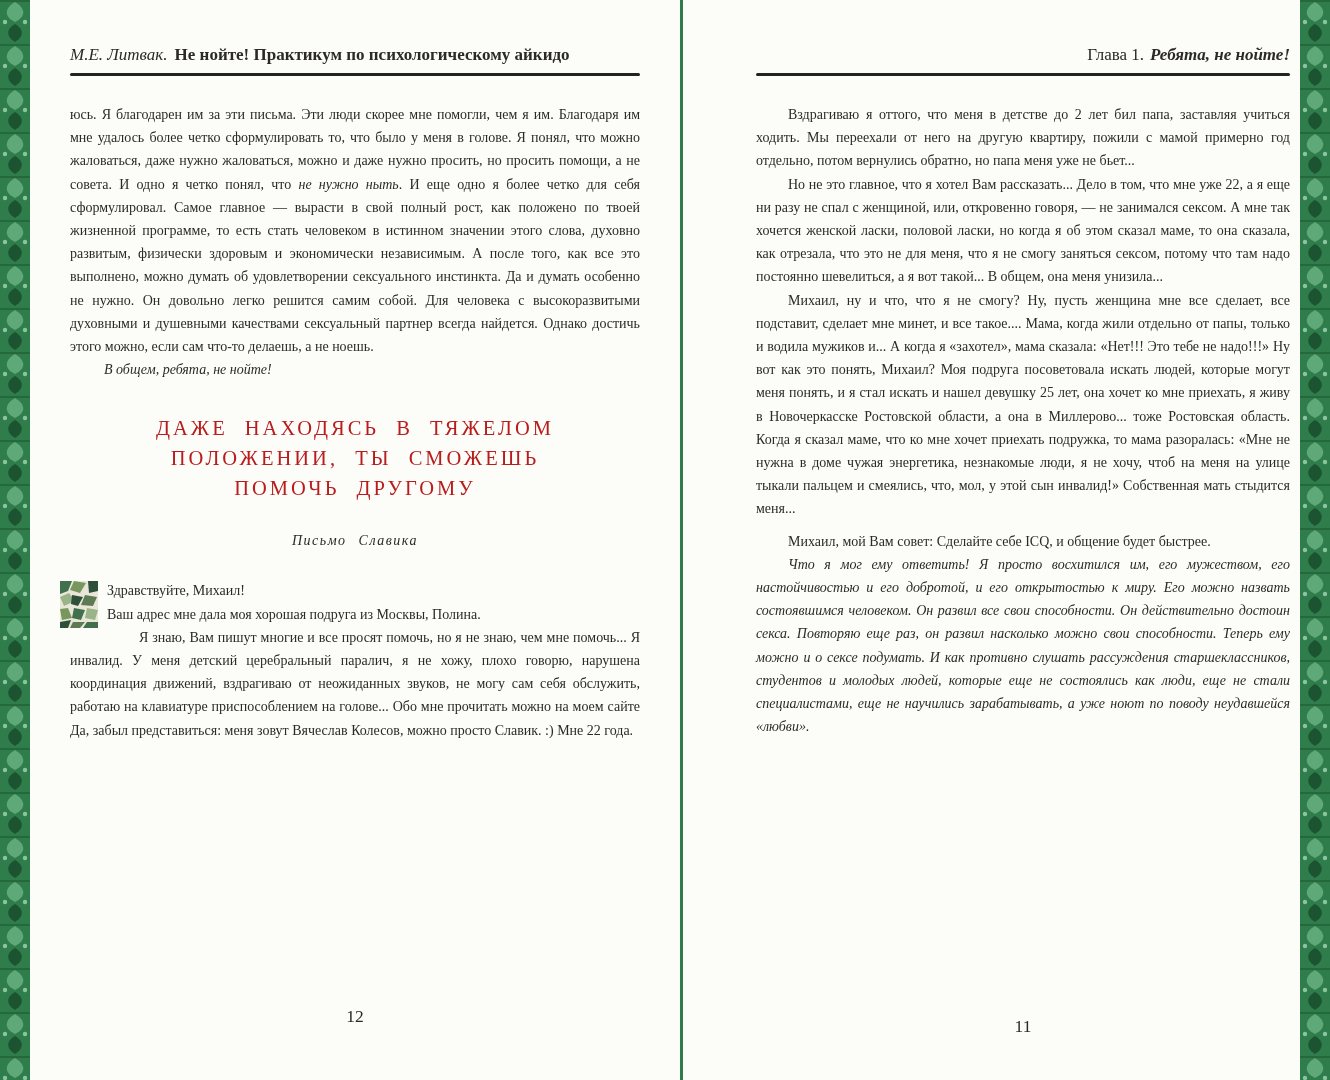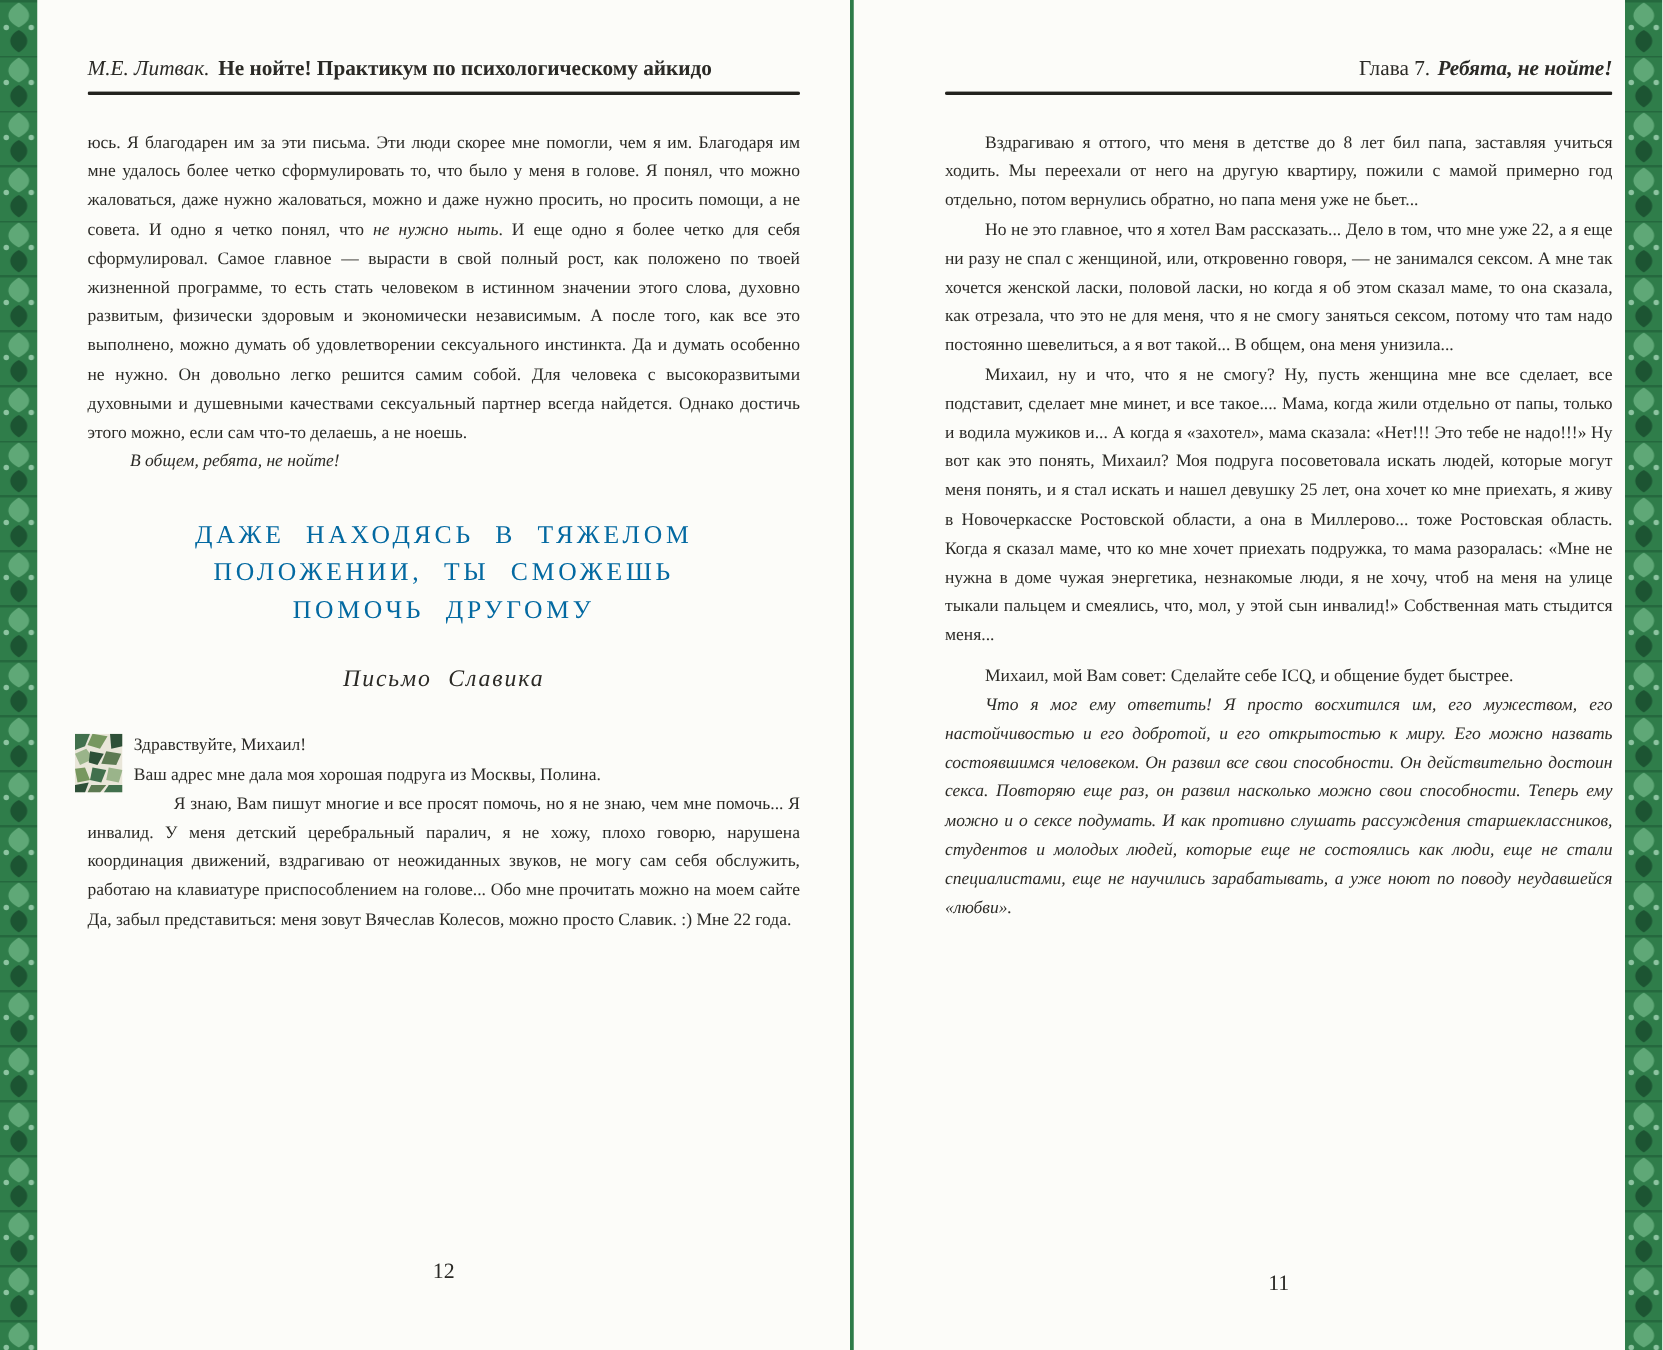--- a/index.html
+++ b/index.html
@@ -33,25 +33,25 @@
   .body-text{margin-top:27px;}
   p.bp{margin:0;text-align:justify;font-size:14px;line-height:23.2px;}
   p.bp.indent{text-indent:32px;}
   .ital{font-style:italic;}
   p.moral{font-style:italic;text-indent:34px;}
   p.gap-before{margin-top:9px;}
   
   .section-heading{
     margin-top:32px;text-align:center;
     font-size:20.5px;line-height:30px;letter-spacing:3px;word-spacing:9px;
-    color:#0369a1;
+    color:#b91c1c;
   }
   .letter-heading{
     margin-top:30px;text-align:center;font-style:italic;
-    font-size:19px;letter-spacing:1.5px;word-spacing:7px;
+    font-size:14px;letter-spacing:1.5px;word-spacing:7px;
   }
   .letter-block{margin-top:30px;}
   .letter-ornament{
     float:left;width:38px;height:47px;margin:2px 9px 0 -10px;
   }
   
   .page-number{position:absolute;font-size:17.5px;text-align:center;}
   #pagenum-left{left:70px;width:570px;top:1006px;}
   #pagenum-right{left:756px;width:534px;top:1016px;}
 </style>
@@ -131,26 +131,26 @@
         <p class="bp">Здравствуйте, Михаил!</p>
         <p class="bp">Ваш адрес мне дала моя хорошая подруга из Москвы, Полина.</p>
         <p class="bp indent">Я знаю, Вам пишут многие и все просят помочь, но я не знаю, чем мне помочь... Я инвалид. У меня детский церебральный паралич, я не хожу, плохо говорю, нарушена координация движений, вздрагиваю от неожиданных звуков, не могу сам себя обслужить, работаю на клавиатуре приспособлением на голове... Обо мне прочитать можно на моем сайте Да, забыл представиться: меня зовут Вячеслав Колесов, можно просто Славик. :) Мне 22 года.</p>
       </div>
     </div>
   </div>
 
   <div class="page-col" id="right-col">
 
     <div class="running-header right-al">
-      <span class="rh-chapter">Глава 7.</span><span class="rh-chapter-title">Ребята, не нойте!</span>
+      <span class="rh-chapter">Глава 1.</span><span class="rh-chapter-title">Ребята, не нойте!</span>
     </div>
     <div class="header-rule"></div>
 
     <div class="body-text">
-      <p class="bp indent">Вздрагиваю я оттого, что меня в детстве до 8 лет бил папа, заставляя учиться ходить. Мы переехали от него на другую квартиру, пожили с мамой примерно год отдельно, потом вернулись обратно, но папа меня уже не бьет...</p>
+      <p class="bp indent">Вздрагиваю я оттого, что меня в детстве до 2 лет бил папа, заставляя учиться ходить. Мы переехали от него на другую квартиру, пожили с мамой примерно год отдельно, потом вернулись обратно, но папа меня уже не бьет...</p>
       <p class="bp indent">Но не это главное, что я хотел Вам рассказать... Дело в том, что мне уже 22, а я еще ни разу не спал с женщиной, или, откровенно говоря, — не занимался сексом. А мне так хочется женской ласки, половой ласки, но когда я об этом сказал маме, то она сказала, как отрезала, что это не для меня, что я не смогу заняться сексом, потому что там надо постоянно шевелиться, а я вот такой... В общем, она меня унизила...</p>
       <p class="bp indent">Михаил, ну и что, что я не смогу? Ну, пусть женщина мне все сделает, все подставит, сделает мне минет, и все такое.... Мама, когда жили отдельно от папы, только и водила мужиков и... А когда я «захотел», мама сказала: «Нет!!! Это тебе не надо!!!» Ну вот как это понять, Михаил? Моя подруга посоветовала искать людей, которые могут меня понять, и я стал искать и нашел девушку 25 лет, она хочет ко мне приехать, я живу в Новочеркасске Ростовской области, а она в Миллерово... тоже Ростовская область. Когда я сказал маме, что ко мне хочет приехать подружка, то мама разоралась: «Мне не нужна в доме чужая энергетика, незнакомые люди, я не хочу, чтоб на меня на улице тыкали пальцем и смеялись, что, мол, у этой сын инвалид!» Собственная мать стыдится меня...</p>
       <p class="bp indent gap-before">Михаил, мой Вам совет: Сделайте себе ICQ, и общение будет быстрее.</p>
       <p class="bp indent ital">Что я мог ему ответить! Я просто восхитился им, его мужеством, его настойчивостью и его добротой, и его открытостью к миру. Его можно назвать состоявшимся человеком. Он развил все свои способности. Он действительно достоин секса. Повторяю еще раз, он развил насколько можно свои способности. Теперь ему можно и о сексе подумать. И как противно слушать рассуждения старшеклассников, студентов и молодых людей, которые еще не состоялись как люди, еще не стали специалистами, еще не научились зарабатывать, а уже ноют по поводу неудавшейся «любви».</p>
     </div>
   </div>
 
   <div class="page-number" id="pagenum-left">12</div>
   <div class="page-number" id="pagenum-right">11</div>
 

